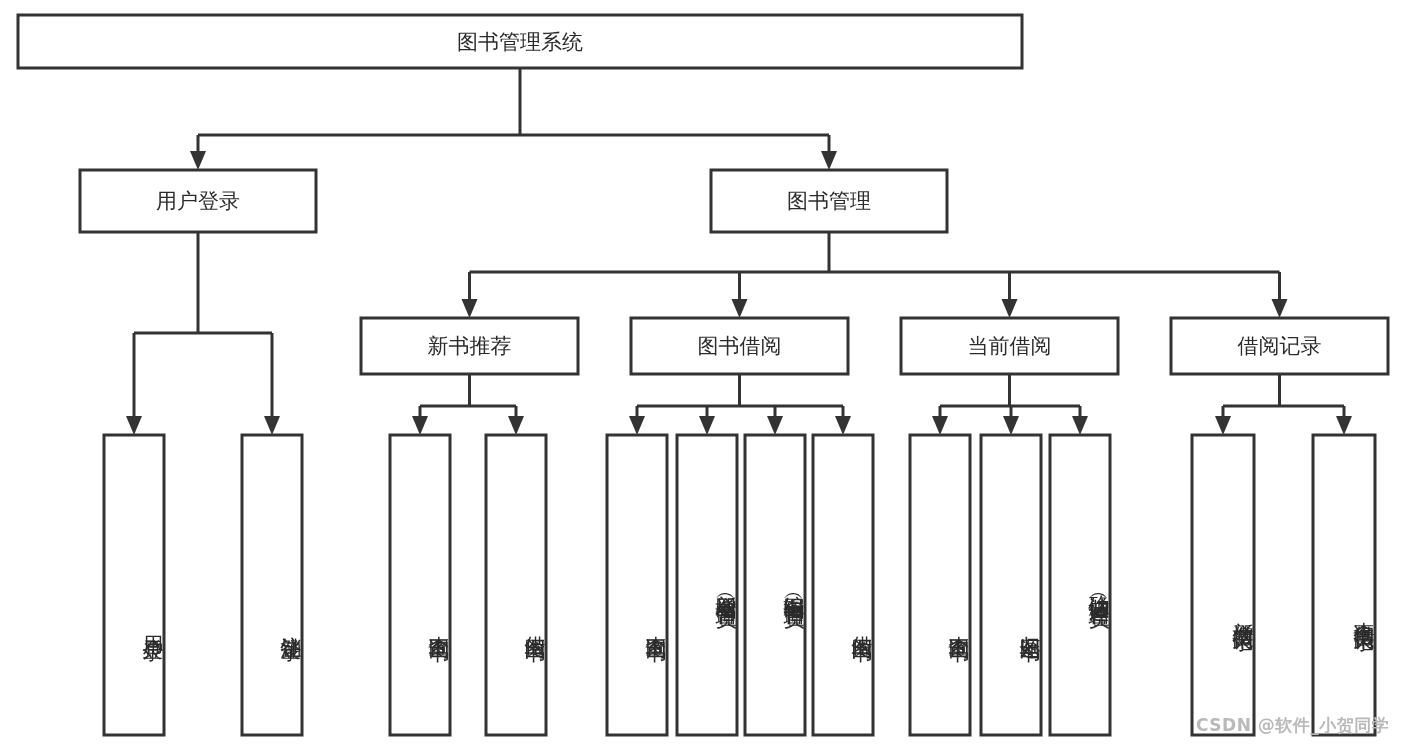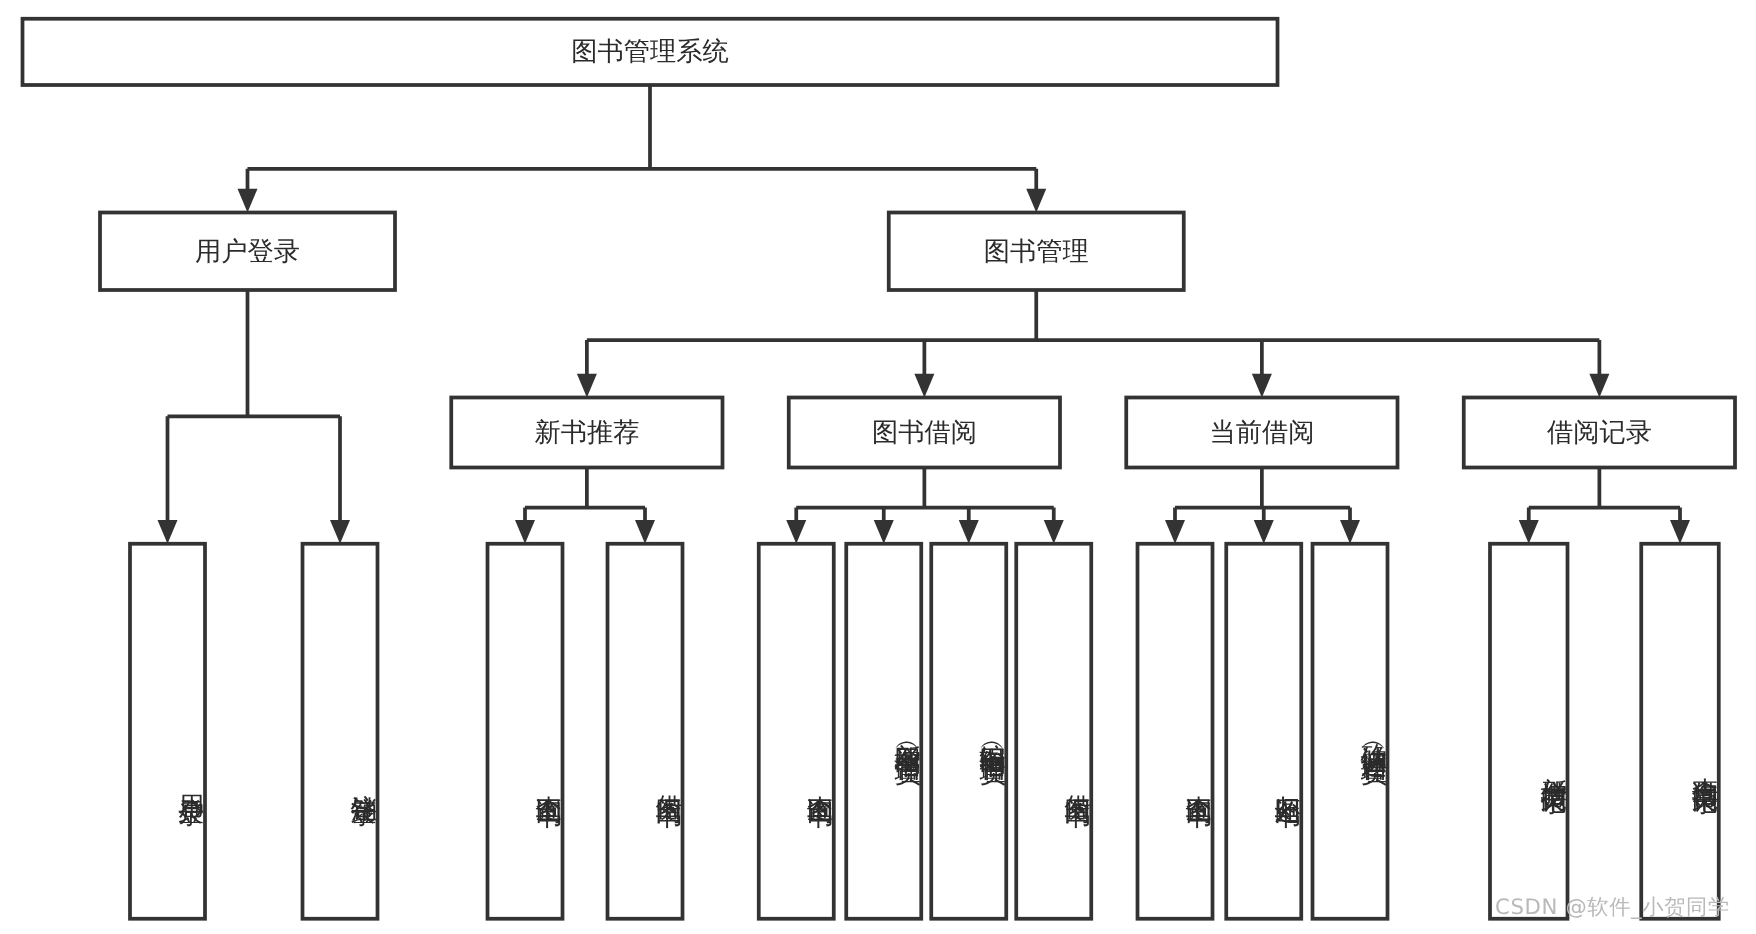--- a/index.html
+++ b/index.html
@@ -250,15 +250,15 @@
       <div class="leaf-text-box" style="left: 677px; top: 441px; width: 60px; height: 288px; padding-top: 4px;">新增图书（管理员）</div>
       <div class="leaf-text-box" style="left: 745px; top: 441px; width: 60px; height: 288px; padding-top: 4px;">编辑图书（管理员）</div>
       <div class="leaf-text-box" style="left: 813px; top: 441px; width: 60px; height: 288px; padding-top: 76px;">借阅图书</div>
       <div class="leaf-text-box" style="left: 910px; top: 441px; width: 60px; height: 288px; padding-top: 76px;">查询图书</div>
       <div class="leaf-text-box" style="left: 981px; top: 441px; width: 60px; height: 288px; padding-top: 76px;">归还图书</div>
       <div class="leaf-text-box" style="left: 1050px; top: 441px; width: 60px; height: 288px; padding-top: 4px;">确认归还（管理员）</div>
       <div class="leaf-text-box" style="left: 1192px; top: 441px; width: 62px; height: 288px; padding-top: 52px;">新增借阅记录</div>
       <div class="leaf-text-box" style="left: 1313px; top: 441px; width: 62px; height: 288px; padding-top: 52px;">查询借阅记录</div>
     </div>
 
-  <div class="watermark" style="left: 1196px; top: 714px;">CSDN @软件_小贺同学</div>
+  <div class="watermark" style="left: 1196px; top: 714px; font-weight: bold;">CSDN @软件_小贺同学</div>
 
 </div>
 
 </body></html>

